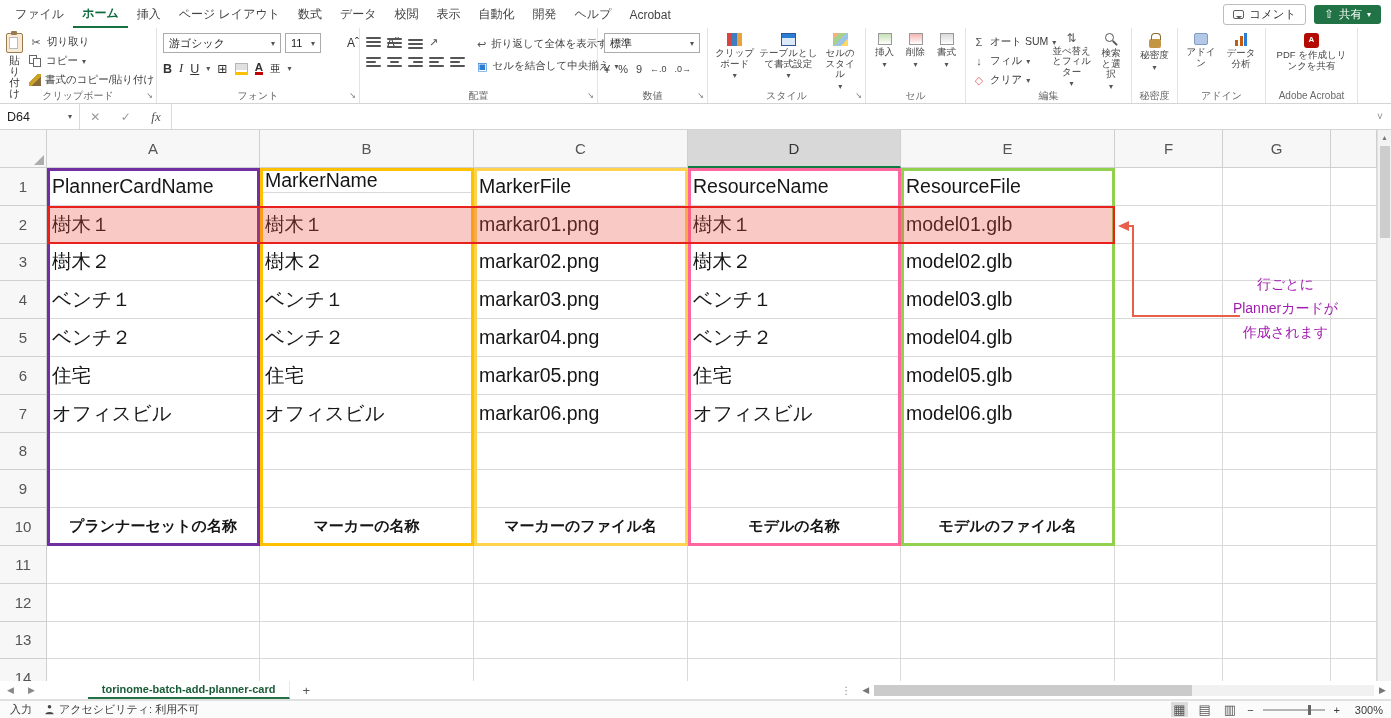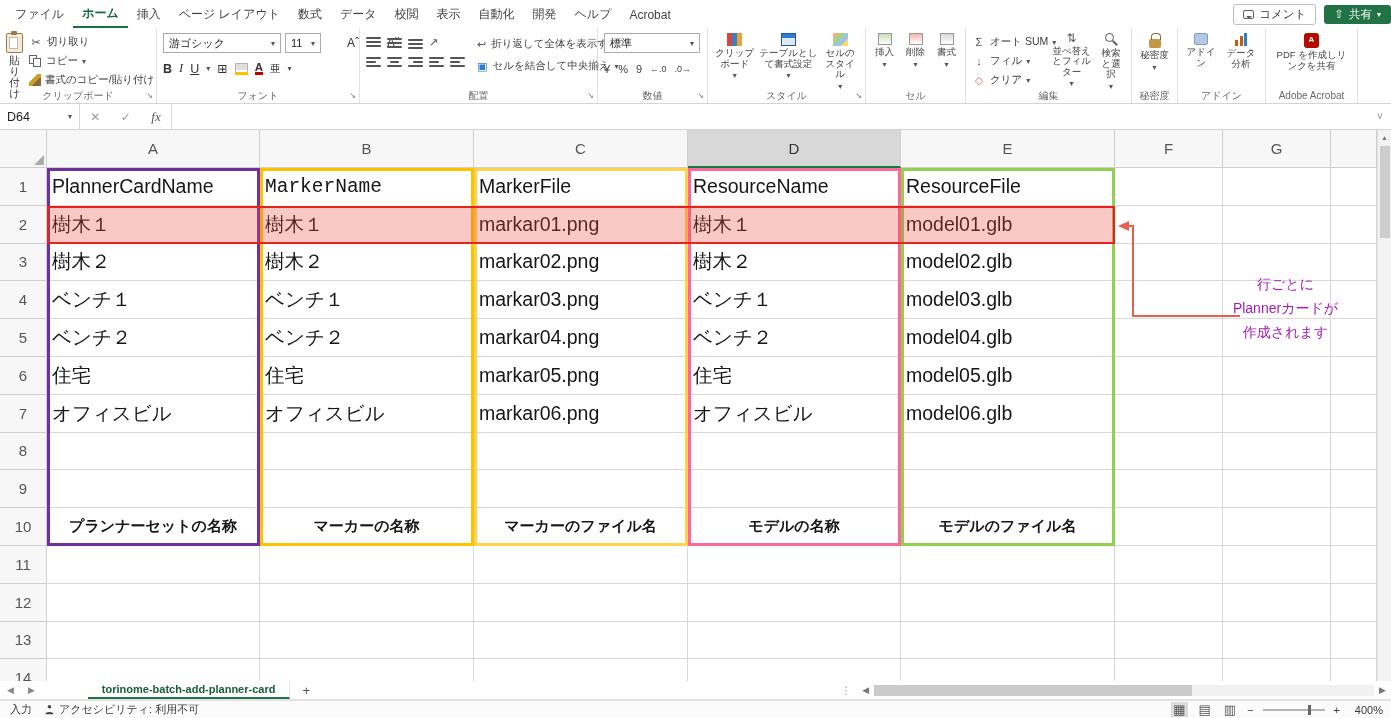--- a/index.html
+++ b/index.html
@@ -3,21 +3,21 @@
 <meta charset="utf-8">
 <style>
   * { margin:0; padding:0; box-sizing:border-box; }
   html,body { width:1391px; height:718px; overflow:hidden; }
   body { font-family:"Liberation Sans","DejaVu Sans",sans-serif; background:#fff; position:relative; color:#333; }
 
   
   #menubar { position:absolute; top:0; left:0; width:1391px; height:28px; background:#fff; display:flex; align-items:center; padding-left:6px; }
   .mtab { padding:5px 9px 4px; font-size:12px; color:#444; white-space:nowrap; }
   .mtab.active { color:#0F6B3C; font-weight:700; border-bottom:2.5px solid #17703F; }
-  #mbar-right { margin-left:auto; display:flex; gap:8px; align-items:center; }
+  #mbar-right { margin-left:auto; display:flex; gap:8px; align-items:center; padding-right:10px; }
   .comment-btn { border:1px solid #BDBDBD; border-radius:3px; padding:2px 9px; font-size:11.5px; color:#333; display:flex; align-items:center; gap:5px; background:#fff; }
   .bubble-icon { width:11px; height:9px; border:1.2px solid #5f5f5f; border-radius:2px; position:relative; display:inline-block; }
   .bubble-icon::after { content:""; position:absolute; left:2px; bottom:-4px; border:3px solid transparent; border-top-color:#5f5f5f; }
   .share-btn { background:#217346; color:#fff; border-radius:3px; padding:2px 10px; font-size:11.5px; display:flex; align-items:center; gap:5px; }
 
   
   #ribbon { position:absolute; top:28px; left:0; width:1391px; height:76px; background:#fff; border-bottom:1px solid #D4D4D4; display:flex; }
   .rgroup { position:relative; border-right:1px solid #E3E3E3; flex:none; }
   .rfiller { flex:1; }
   .gcontent { height:60px; padding:5px 6px 0; display:flex; gap:6px; align-items:flex-start; }
@@ -439,21 +439,21 @@
     <div class="gc ghead" style="left: 47px; top: 0px; width: 213px; height: 38px;">A</div>
     <div class="gc ghead" style="left: 260px; top: 0px; width: 214px; height: 38px;">B</div>
     <div class="gc ghead" style="left: 474px; top: 0px; width: 214px; height: 38px;">C</div>
     <div class="gc ghead sel" style="left: 688px; top: 0px; width: 213px; height: 38px;">D</div>
     <div class="gc ghead" style="left: 901px; top: 0px; width: 214px; height: 38px;">E</div>
     <div class="gc ghead" style="left: 1115px; top: 0px; width: 108px; height: 38px;">F</div>
     <div class="gc ghead" style="left: 1223px; top: 0px; width: 108px; height: 38px;">G</div>
     <div class="gc ghead" style="left: 1331px; top: 0px; width: 46px; height: 38px;"></div>
     <div class="gc ghead" style="left: 0px; top: 38px; width: 47px; height: 37.8px;">1</div>
     <div class="gc cell" style="left: 47px; top: 38px; width: 213px; height: 37.8px;">PlannerCardName</div>
-    <div class="gc cell" style="left: 260px; top: 38px; width: 214px; height: 39px; font-family: Liberation Mono, monospace;">MarkerName</div>
+    <div class="gc cell" style="left: 260px; top: 38px; width: 214px; height: 25px;">MarkerName</div>
     <div class="gc cell" style="left: 688px; top: 38px; width: 213px; height: 37.8px;">ResourceName</div>
     <div class="gc cell" style="left: 474px; top: 38px; width: 214px; height: 37.8px;">MarkerFile</div>
     <div class="gc cell" style="left: 901px; top: 38px; width: 214px; height: 37.8px;">ResourceFile</div>
     <div class="gc cell" style="left: 1115px; top: 38px; width: 108px; height: 37.8px;"></div>
     <div class="gc cell" style="left: 1223px; top: 38px; width: 108px; height: 37.8px;"></div>
     <div class="gc cell" style="left: 1331px; top: 38px; width: 46px; height: 37.8px;"></div>
     <div class="gc ghead" style="left: 0px; top: 75.8px; width: 47px; height: 37.8px;">2</div>
     <div class="gc cell" style="left: 47px; top: 75.8px; width: 213px; height: 37.8px;">樹木１</div>
     <div class="gc cell" style="left: 260px; top: 75.8px; width: 214px; height: 37.8px;">樹木１</div>
     <div class="gc cell" style="left: 474px; top: 75.8px; width: 214px; height: 37.8px;">markar01.png</div>
@@ -617,15 +617,15 @@
   </div>
   <div id="sb-right">
     <span class="viewic sel">▦</span>
     <span class="viewic">▤</span>
     <span class="viewic">▥</span>
     <span>−</span>
     <div class="zoomtrack">
         <div class="zoomthumb"></div>
       </div>
     <span>+</span>
-    <span id="sb-zoom">400%</span>
+    <span id="sb-zoom">300%</span>
   </div>
 </div>
 
 </body></html>

